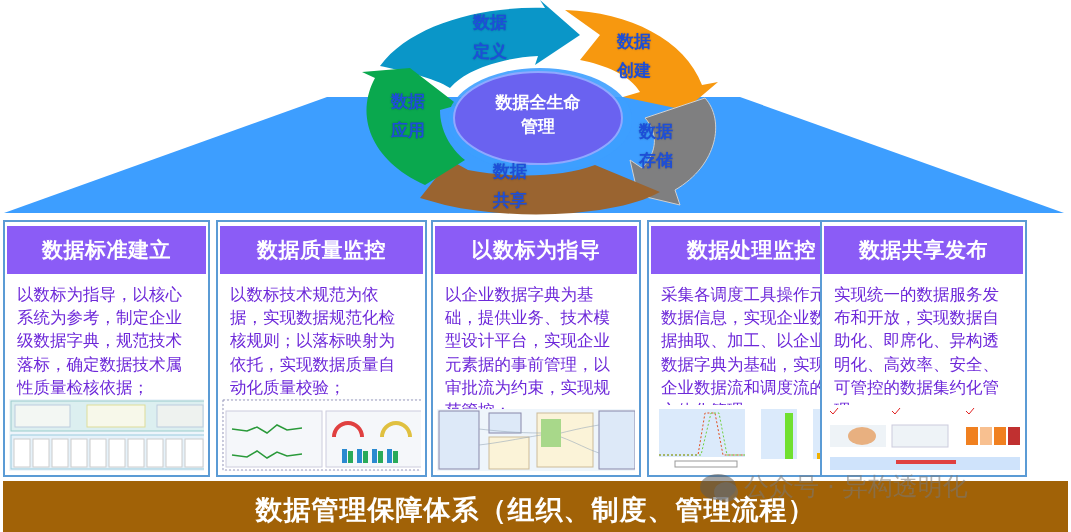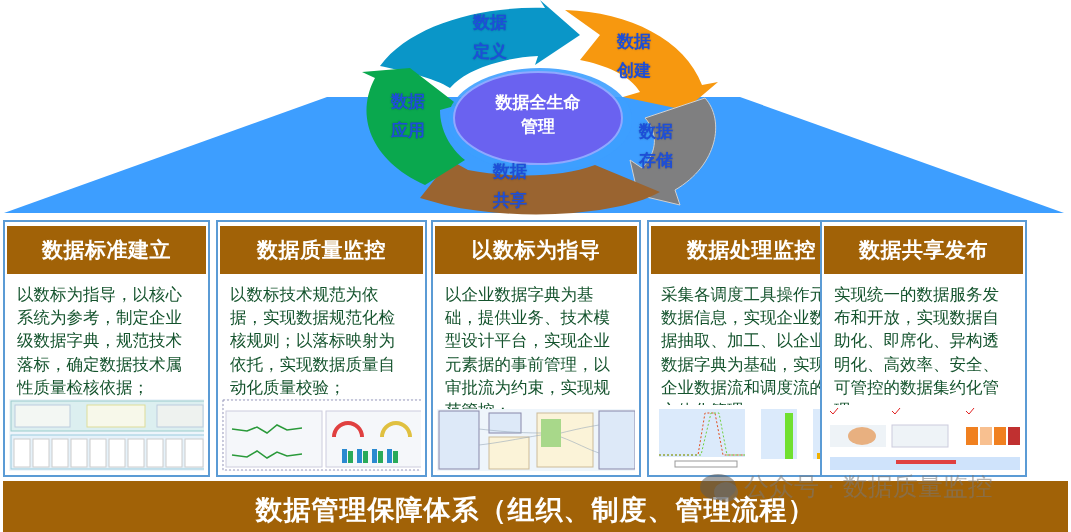--- a/index.html
+++ b/index.html
@@ -10,24 +10,24 @@
   #roof { position: absolute; left: 0; top: 0; width: 1071px; height: 215px; }
 
   
   #cycle { position: absolute; left: 340px; top: 0; width: 400px; height: 220px; }
   .cyc-label { position: absolute; color: #1d4ed8; font-weight: bold; font-size: 17px; line-height: 29px; text-align: center; width: 60px;
                text-shadow: 0 0 2px rgba(0,0,0,.25); }
   .cyc-center { position: absolute; color: #ffffff; font-weight: bold; font-size: 17px; line-height: 24px; text-align: center; width: 130px; }
 
   
   .col { position: absolute; top: 220px; height: 257px; border: 2px solid #5b9bd5; background: #ffffff; }
-  .col-head { height: 50px; margin: 2px 2px 0 2px; background: #a16207; color: #ffffff; font-weight: bold; font-size: 21px;
+  .col-head { height: 50px; margin: 2px 2px 0 2px; background: #8b5cf6; color: #ffffff; font-weight: bold; font-size: 21px;
               display: flex; align-items: center; justify-content: center; letter-spacing: 0.5px;
               border-top: 2px solid #ffffff; }
-  .col-body { padding: 9px 24px 0 12px; font-size: 16.5px; line-height: 23.2px; color: #14532d; word-break: break-all; }
+  .col-body { padding: 9px 24px 0 12px; font-size: 16.5px; line-height: 23.2px; color: #6d28d9; word-break: break-all; }
   .thumb { position: absolute; left: 4px; right: 4px; bottom: 4px; height: 72px; background: #eef5fb; overflow: hidden; }
 
   
   #banner { position: absolute; left: 3px; top: 481px; width: 1065px; height: 51px; background: #a16207; }
   #banner-text { position: absolute; left: 0; right: 0; top: 0; bottom: 0; display: flex; align-items: center; justify-content: center;
                  color: #ffffff; font-weight: bold; font-size: 27px; letter-spacing: 1px; padding-top: 6px; }
   #watermark { position: absolute; left: 700px; top: 470px; display: flex; align-items: center; gap: 8px;
                color: rgba(120,120,120,0.55); font-size: 25px; }
   .wm-bubble { width: 36px; height: 26px; border-radius: 50%; background: rgba(90,90,90,0.55); position: relative; }
   .wm-bubble::after { content: ""; position: absolute; left: 14px; top: 8px; width: 24px; height: 20px; border-radius: 50%; background: rgba(110,110,110,0.6); }
@@ -197,14 +197,14 @@
     </svg>
   </div>
 </div>
 
 <div id="banner">
   <div id="banner-text">数据管理保障体系（组织、制度、管理流程）</div>
 </div>
 
 <div id="watermark">
   <span class="wm-bubble"></span>
-  <span>公众号 · 数据质量监控</span>
+  <span>公众号 · 异构透明化</span>
 </div>
 
 </body></html>

